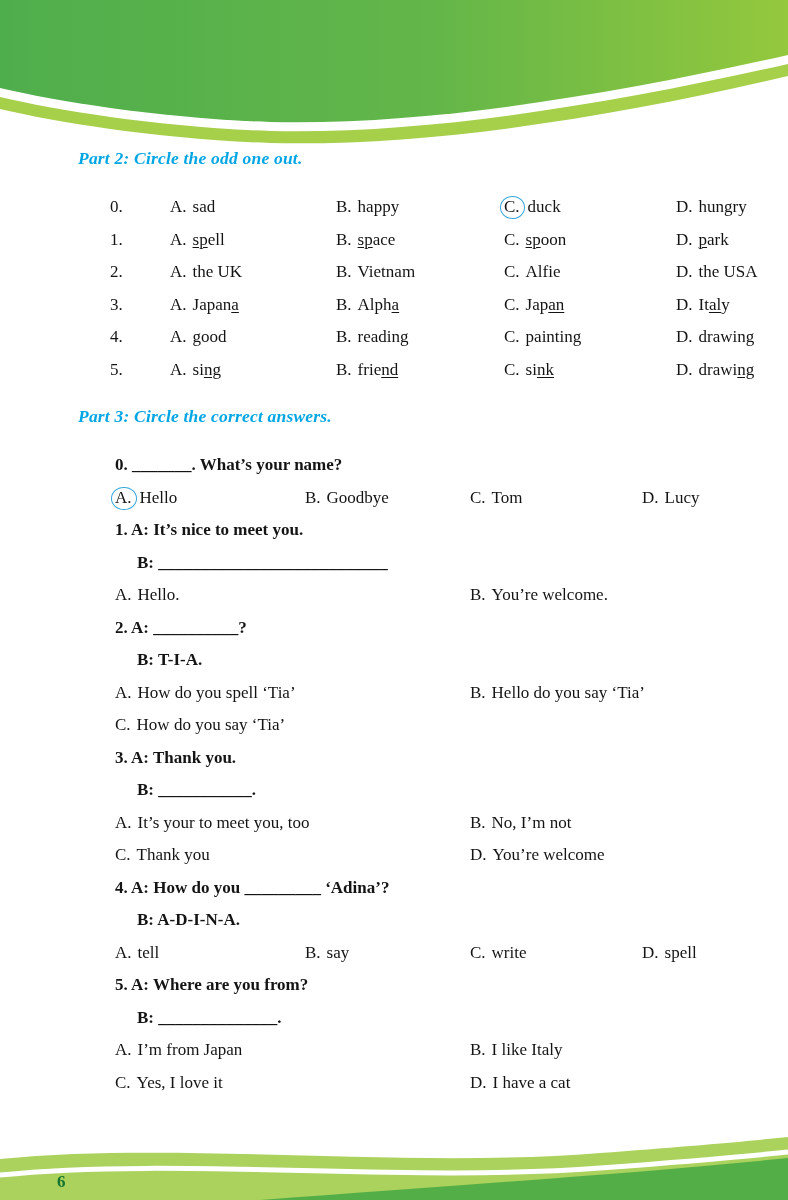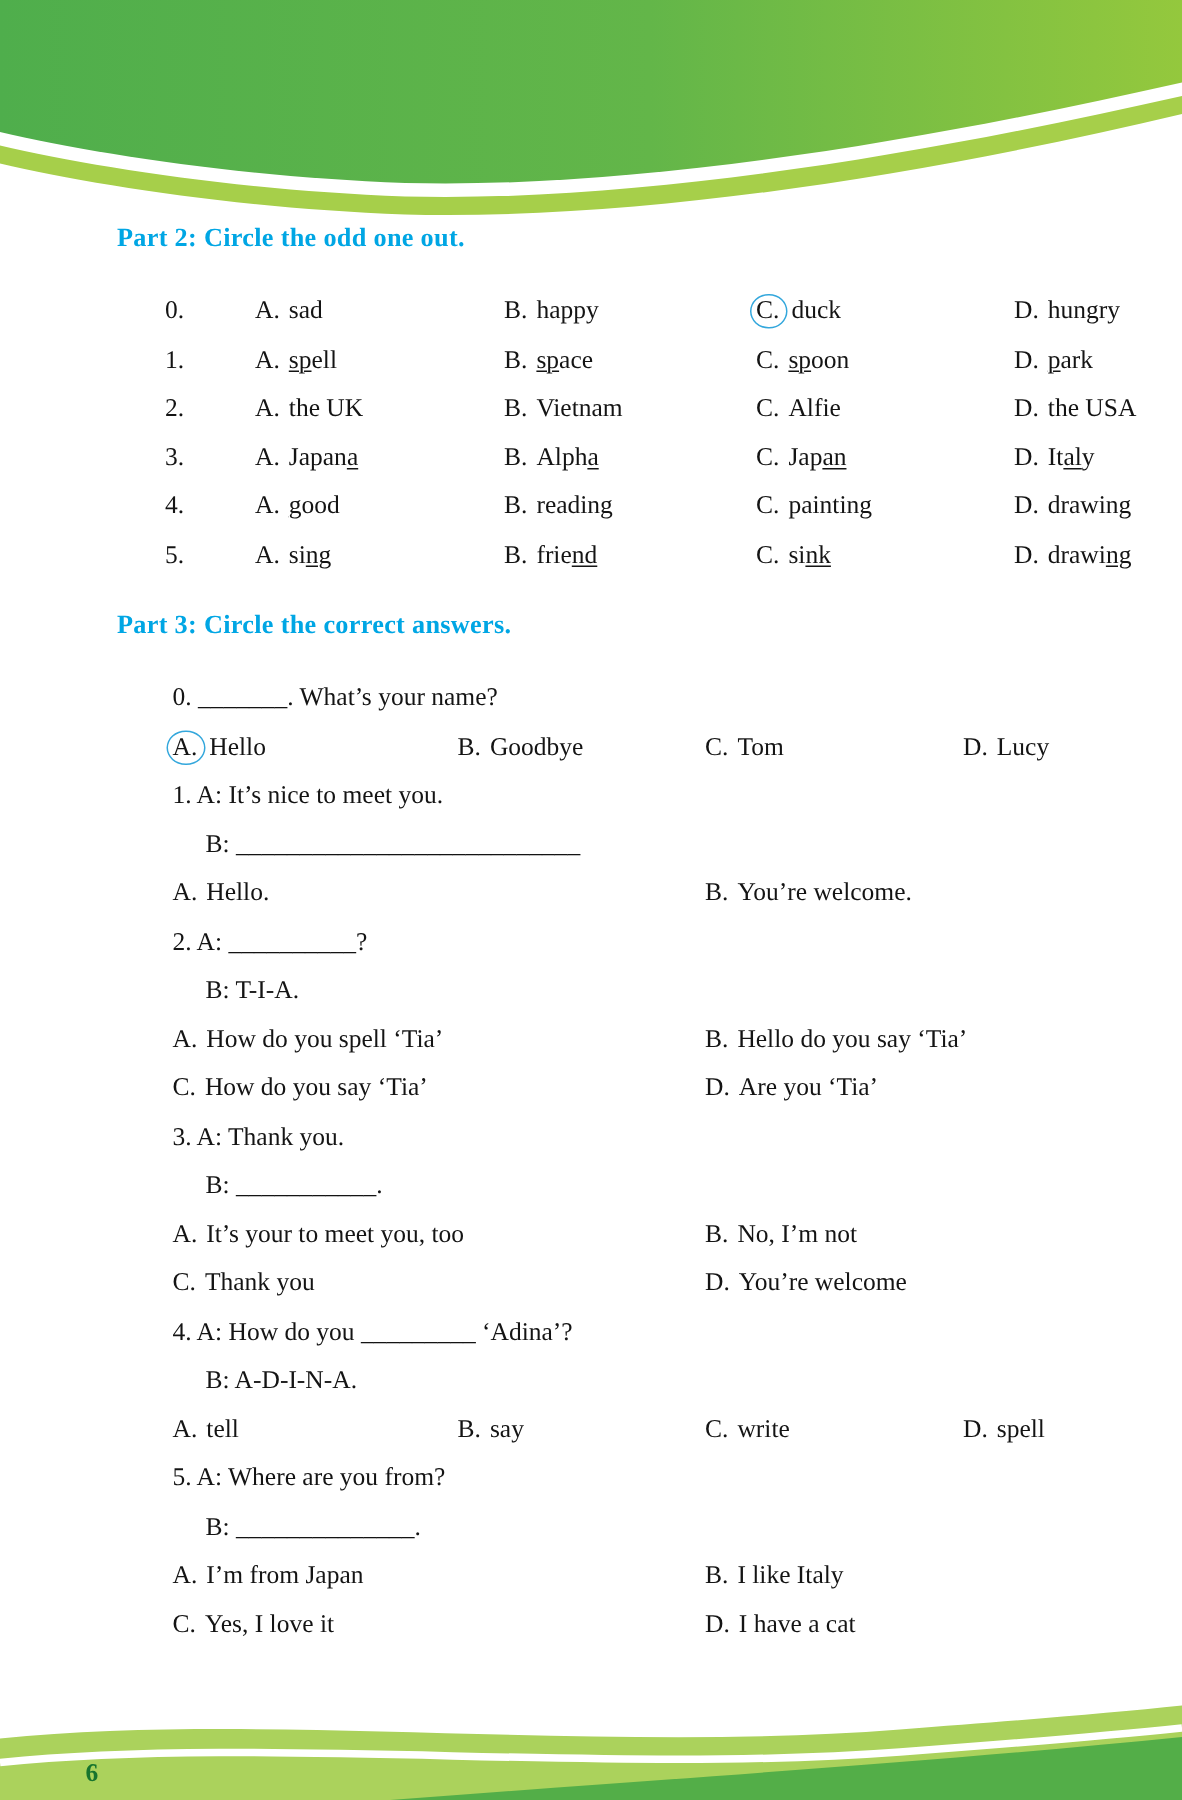--- a/index.html
+++ b/index.html
@@ -17,34 +17,35 @@
   .deco-top{top:0;}
   .deco-bottom{bottom:0;}
   .content{position:absolute;left:78px;top:148px;right:34px;}
   h2.part-heading{
     font-family:"Liberation Serif", serif;
     font-size:17.5px;
     font-weight:bold;
     color:#00a6e4;
     margin:0 0 22px 0;
     letter-spacing:0.2px;
+    font-style:italic;
   }
   h2.part-heading.second{margin-top:20px;}
   
   .p2rows{margin-left:32px;}
   .p2row{
     display:grid;
     grid-template-columns:24px 166px 168px 172px 1fr;
     line-height:32.5px;
     white-space:nowrap;
   }
   .p2row .cell{white-space:nowrap;margin-left:36px;}
   
   .p3blocks{margin-left:37px;}
-  .p3line{line-height:32.5px;white-space:nowrap;}
+  .p3line{line-height:32.5px;white-space:nowrap;font-weight:bold;}
   .p3line.indent{padding-left:22px;}
   .p3row2{
     display:grid;
     grid-template-columns:355px 1fr;
     line-height:32.5px;
   }
   .p3row4{
     display:grid;
     grid-template-columns:190px 165px 172px 1fr;
     line-height:32.5px;
@@ -158,21 +159,20 @@
           <span class="cell"><span class="letter">B.</span><span>You’re welcome.</span></span>
         </div>
         <div class="p3line"><span>2. A: __________?</span></div>
         <div class="p3line indent"><span>B: T-I-A.</span></div>
         <div class="p3row2">
           <span class="cell"><span class="letter">A.</span><span>How do you spell ‘Tia’</span></span>
           <span class="cell"><span class="letter">B.</span><span>Hello do you say ‘Tia’</span></span>
         </div>
         <div class="p3row2">
           <span class="cell"><span class="letter">C.</span><span>How do you say ‘Tia’</span></span>
-          <span class="cell"><span class="letter">D.</span><span>Are you ‘Tia’</span></span>
         </div>
         <div class="p3line"><span>3. A: Thank you.</span></div>
         <div class="p3line indent"><span>B: ___________.</span></div>
         <div class="p3row2">
           <span class="cell"><span class="letter">A.</span><span>It’s your to meet you, too</span></span>
           <span class="cell"><span class="letter">B.</span><span>No, I’m not</span></span>
         </div>
         <div class="p3row2">
           <span class="cell"><span class="letter">C.</span><span>Thank you</span></span>
           <span class="cell"><span class="letter">D.</span><span>You’re welcome</span></span>

